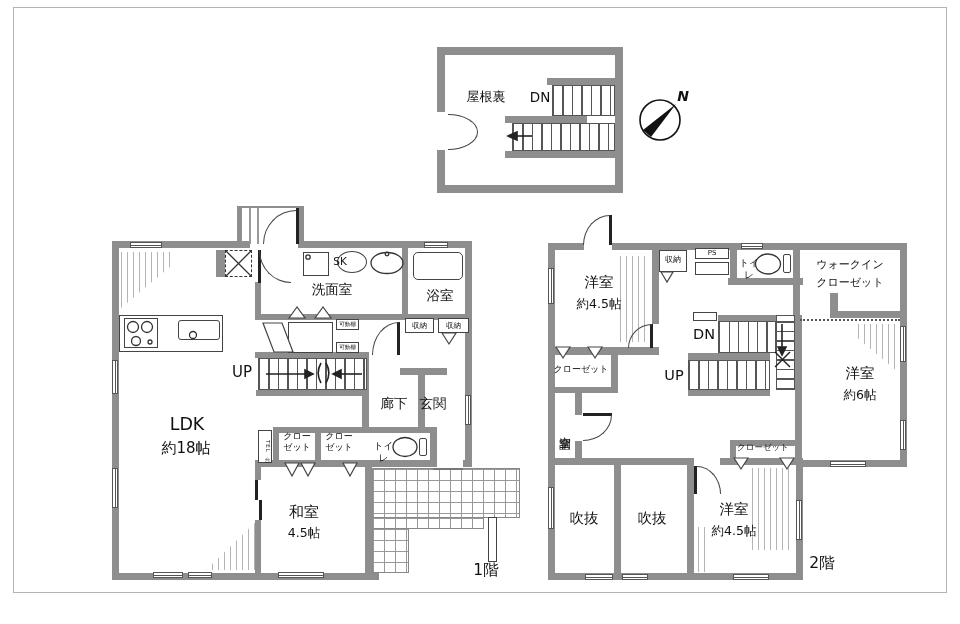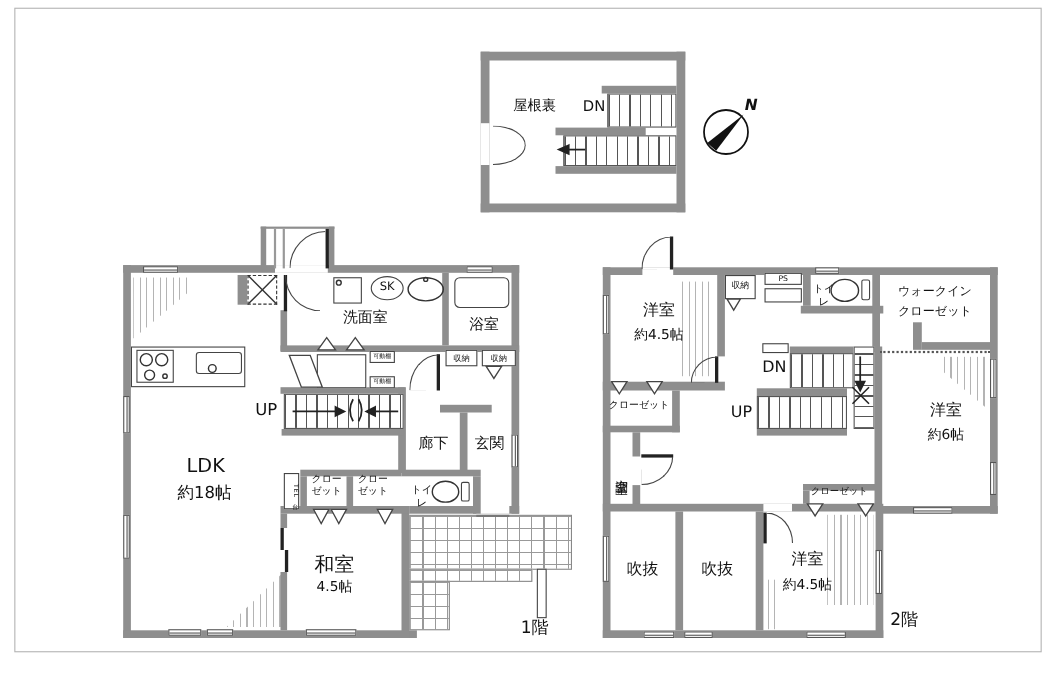--- a/index.html
+++ b/index.html
@@ -233,36 +233,36 @@
     </g>
   </svg>
 
   <b class="lb" style="left:456px;top:89px;width:60px;height:18px;font-size:13px">屋根裏</b>
   <b class="lb" style="left:524px;top:89px;width:32px;height:17px;font-size:13.5px">DN</b>
   <b class="lb" style="left:672px;top:88px;width:22px;height:18px;font-size:14px;font-style:italic;font-weight:bold">N</b>
 
   <b class="lb" style="left:163px;top:414px;width:48px;height:21px;font-size:17.5px">LDK</b>
   <b class="lb" style="left:147px;top:439px;width:78px;height:17px;font-size:15px">約18帖</b>
   <b class="lb" style="left:301px;top:281px;width:62px;height:17px;font-size:13.5px">洗面室</b>
-  <b class="lb" style="left:340px;top:255px;width:24px;height:14px;font-size:10.5px">SK</b>
+  <b class="lb" style="left:328px;top:255px;width:24px;height:14px;font-size:10.5px">SK</b>
   <b class="lb" style="left:421px;top:287px;width:38px;height:17px;font-size:13.5px">浴室</b>
   <b class="lb" style="left:336px;top:321px;width:23px;height:9px;font-size:5.5px;line-height:1.4">可動棚</b>
   <b class="lb" style="left:336px;top:344px;width:23px;height:9px;font-size:5.5px;line-height:1.4">可動棚</b>
   <b class="lb" style="left:406px;top:321px;width:27px;height:10px;font-size:7.5px;line-height:1.2">収納</b>
   <b class="lb" style="left:439px;top:321px;width:29px;height:10px;font-size:7.5px;line-height:1.2">収納</b>
   <b class="lb" style="left:226px;top:363px;width:32px;height:18px;font-size:15px">UP</b>
   <b class="lb" style="left:376px;top:395px;width:36px;height:17px;font-size:13.5px">廊下</b>
-  <b class="lb" style="left:424px;top:395px;width:42px;height:17px;font-size:13.5px">玄関</b>
+  <b class="lb" style="left:412px;top:395px;width:42px;height:17px;font-size:13.5px">玄関</b>
   <b class="lb" style="left:279px;top:431px;width:36px;height:26px;font-size:9px">クロー
 ゼット</b>
   <b class="lb" style="left:321px;top:431px;width:36px;height:26px;font-size:9px">クロー
 ゼット</b>
   <b class="lb" style="left:369px;top:440px;width:29px;height:13px;font-size:9.5px">トイレ</b>
   <b class="lb vert" style="left:259px;top:432px;width:12px;height:29px;font-size:5.5px">TEL台</b>
-  <b class="lb" style="left:285px;top:503px;width:38px;height:18px;font-size:18px">和室</b>
+  <b class="lb" style="left:285px;top:503px;width:38px;height:18px;font-size:15px">和室</b>
   <b class="lb" style="left:283px;top:525px;width:42px;height:15px;font-size:12.5px">4.5帖</b>
   <b class="lb" style="left:466px;top:561px;width:40px;height:20px;font-size:15.5px">1階</b>
 
   <b class="lb" style="left:575px;top:273px;width:48px;height:18px;font-size:14.5px">洋室</b>
   <b class="lb" style="left:563px;top:296px;width:72px;height:16px;font-size:12.5px">約4.5帖</b>
   <b class="lb" style="left:660px;top:255px;width:26px;height:11px;font-size:8px;line-height:1.3">収納</b>
   <b class="lb" style="left:696px;top:249px;width:32px;height:9px;font-size:7px;line-height:1.2">PS</b>
   <b class="lb" style="left:735px;top:257px;width:28px;height:12px;font-size:9.5px">トイレ</b>
   <b class="lb" style="left:801px;top:256px;width:98px;height:38px;font-size:11px;line-height:1.6">ウォークイン
 クローゼット</b>

